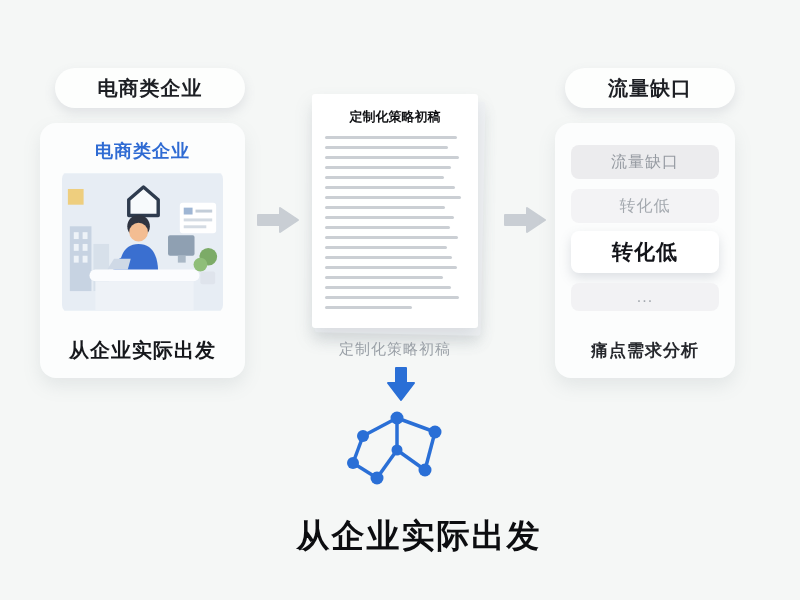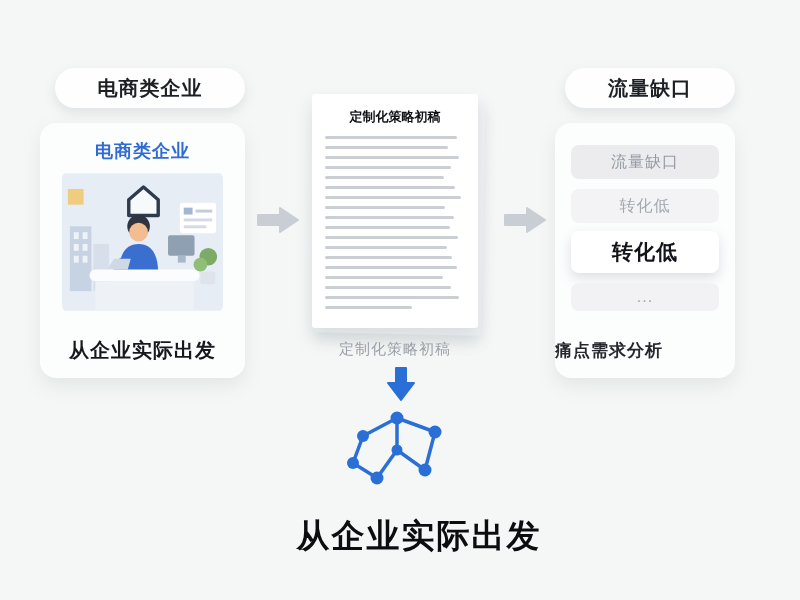--- a/index.html
+++ b/index.html
@@ -84,21 +84,21 @@
   }
   .r-row-0{top:22px;height:34px;background:#ececee;color:#969ba2;}
   .r-row-1{top:66px;height:34px;background:#f3f3f5;color:#a4a9af;}
   .r-row-2{
     top:108px;height:42px;background:#ffffff;color:#131419;
     font-size:21px;font-weight:700;
     box-shadow:0 5px 12px rgba(110,120,135,.22);
   }
   .r-row-3{top:160px;height:28px;background:#f2f2f4;color:#a4a9af;}
   .card-right-footer{
-    position:absolute;bottom:16px;left:0;width:100%;
+    position:absolute;bottom:16px;left:0;width:100%;text-align:center;
     color:#26282d;font-size:17px;font-weight:600;letter-spacing:1px;
   }
 </style>
 </head>
 <body>
 
 <div class="stage">
 
   <div class="pill pill-left">
     <span>电商类企业</span>

